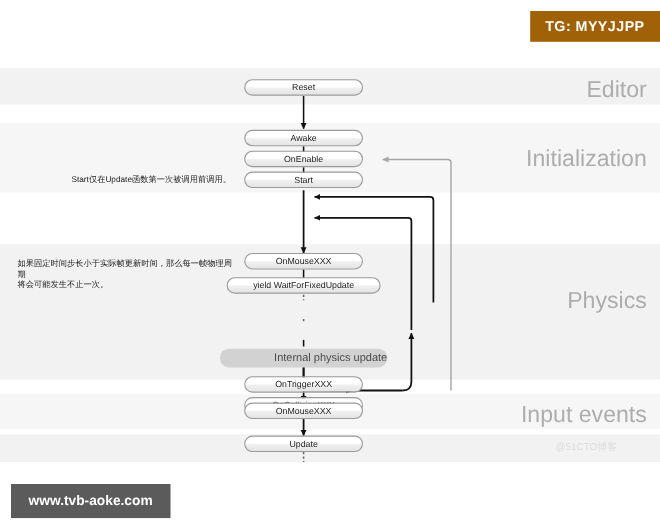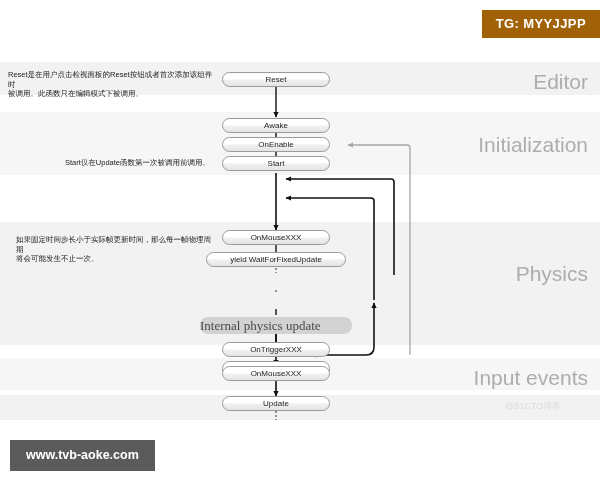--- a/index.html
+++ b/index.html
@@ -65,25 +65,24 @@
   .node.wide{letter-spacing:0;}
 
   
   .gray-box{
     position:absolute;
     box-sizing:border-box;
     height:17px;
     border-radius:8px;
     background:#d2d2d2;
     color:#4a4a4a;
-    font-size:13px;
+    font-size:10px;
     line-height:17px;
-    text-align:left;
+    text-align:right;
     white-space:nowrap;
-    font-family:Liberation Serif, serif;
   }
 
   
   .note{
     position:absolute;
     color:#1b1b1b;
     font-size:7.5px;
     line-height:9.5px;
     white-space:pre-line;
   }
@@ -170,22 +169,20 @@
     <div class="node wide" style="left:206px;top:197px;width:140px;">yield WaitForFixedUpdate</div>
 
     <div class="gray-box" style="left:200px;top:262px;width:152px;">Internal physics update</div>
 
     <div class="node" style="left:222px;top:287px;width:108px;">OnTriggerXXX</div>
     <div class="node" style="left:222px;top:306px;width:108px;">OnCollisionXXX</div>
 
     <div class="node" style="left:222px;top:311px;width:108px;">OnMouseXXX</div>
     <div class="node" style="left:222px;top:341px;width:108px;">Update</div>
 
-    <div class="note" style="left:8px;top:15px;width:205px;">Reset是在用户点击检视面板的Reset按钮或者首次添加该组件时
-被调用。此函数只在编辑模式下被调用。</div>
     <div class="note right" style="left:10px;top:103px;width:200px;">Start仅在Update函数第一次被调用前调用。</div>
     <div class="note" style="left:16px;top:180px;width:195px;">如果固定时间步长小于实际帧更新时间，那么每一帧物理周期
 将会可能发生不止一次。</div>
 
     <div class="watermark" style="left:505px;top:345px;">@51CTO博客</div>
   </div>
 
   <div class="site-banner">www.tvb-aoke.com</div>
 </div>
 

